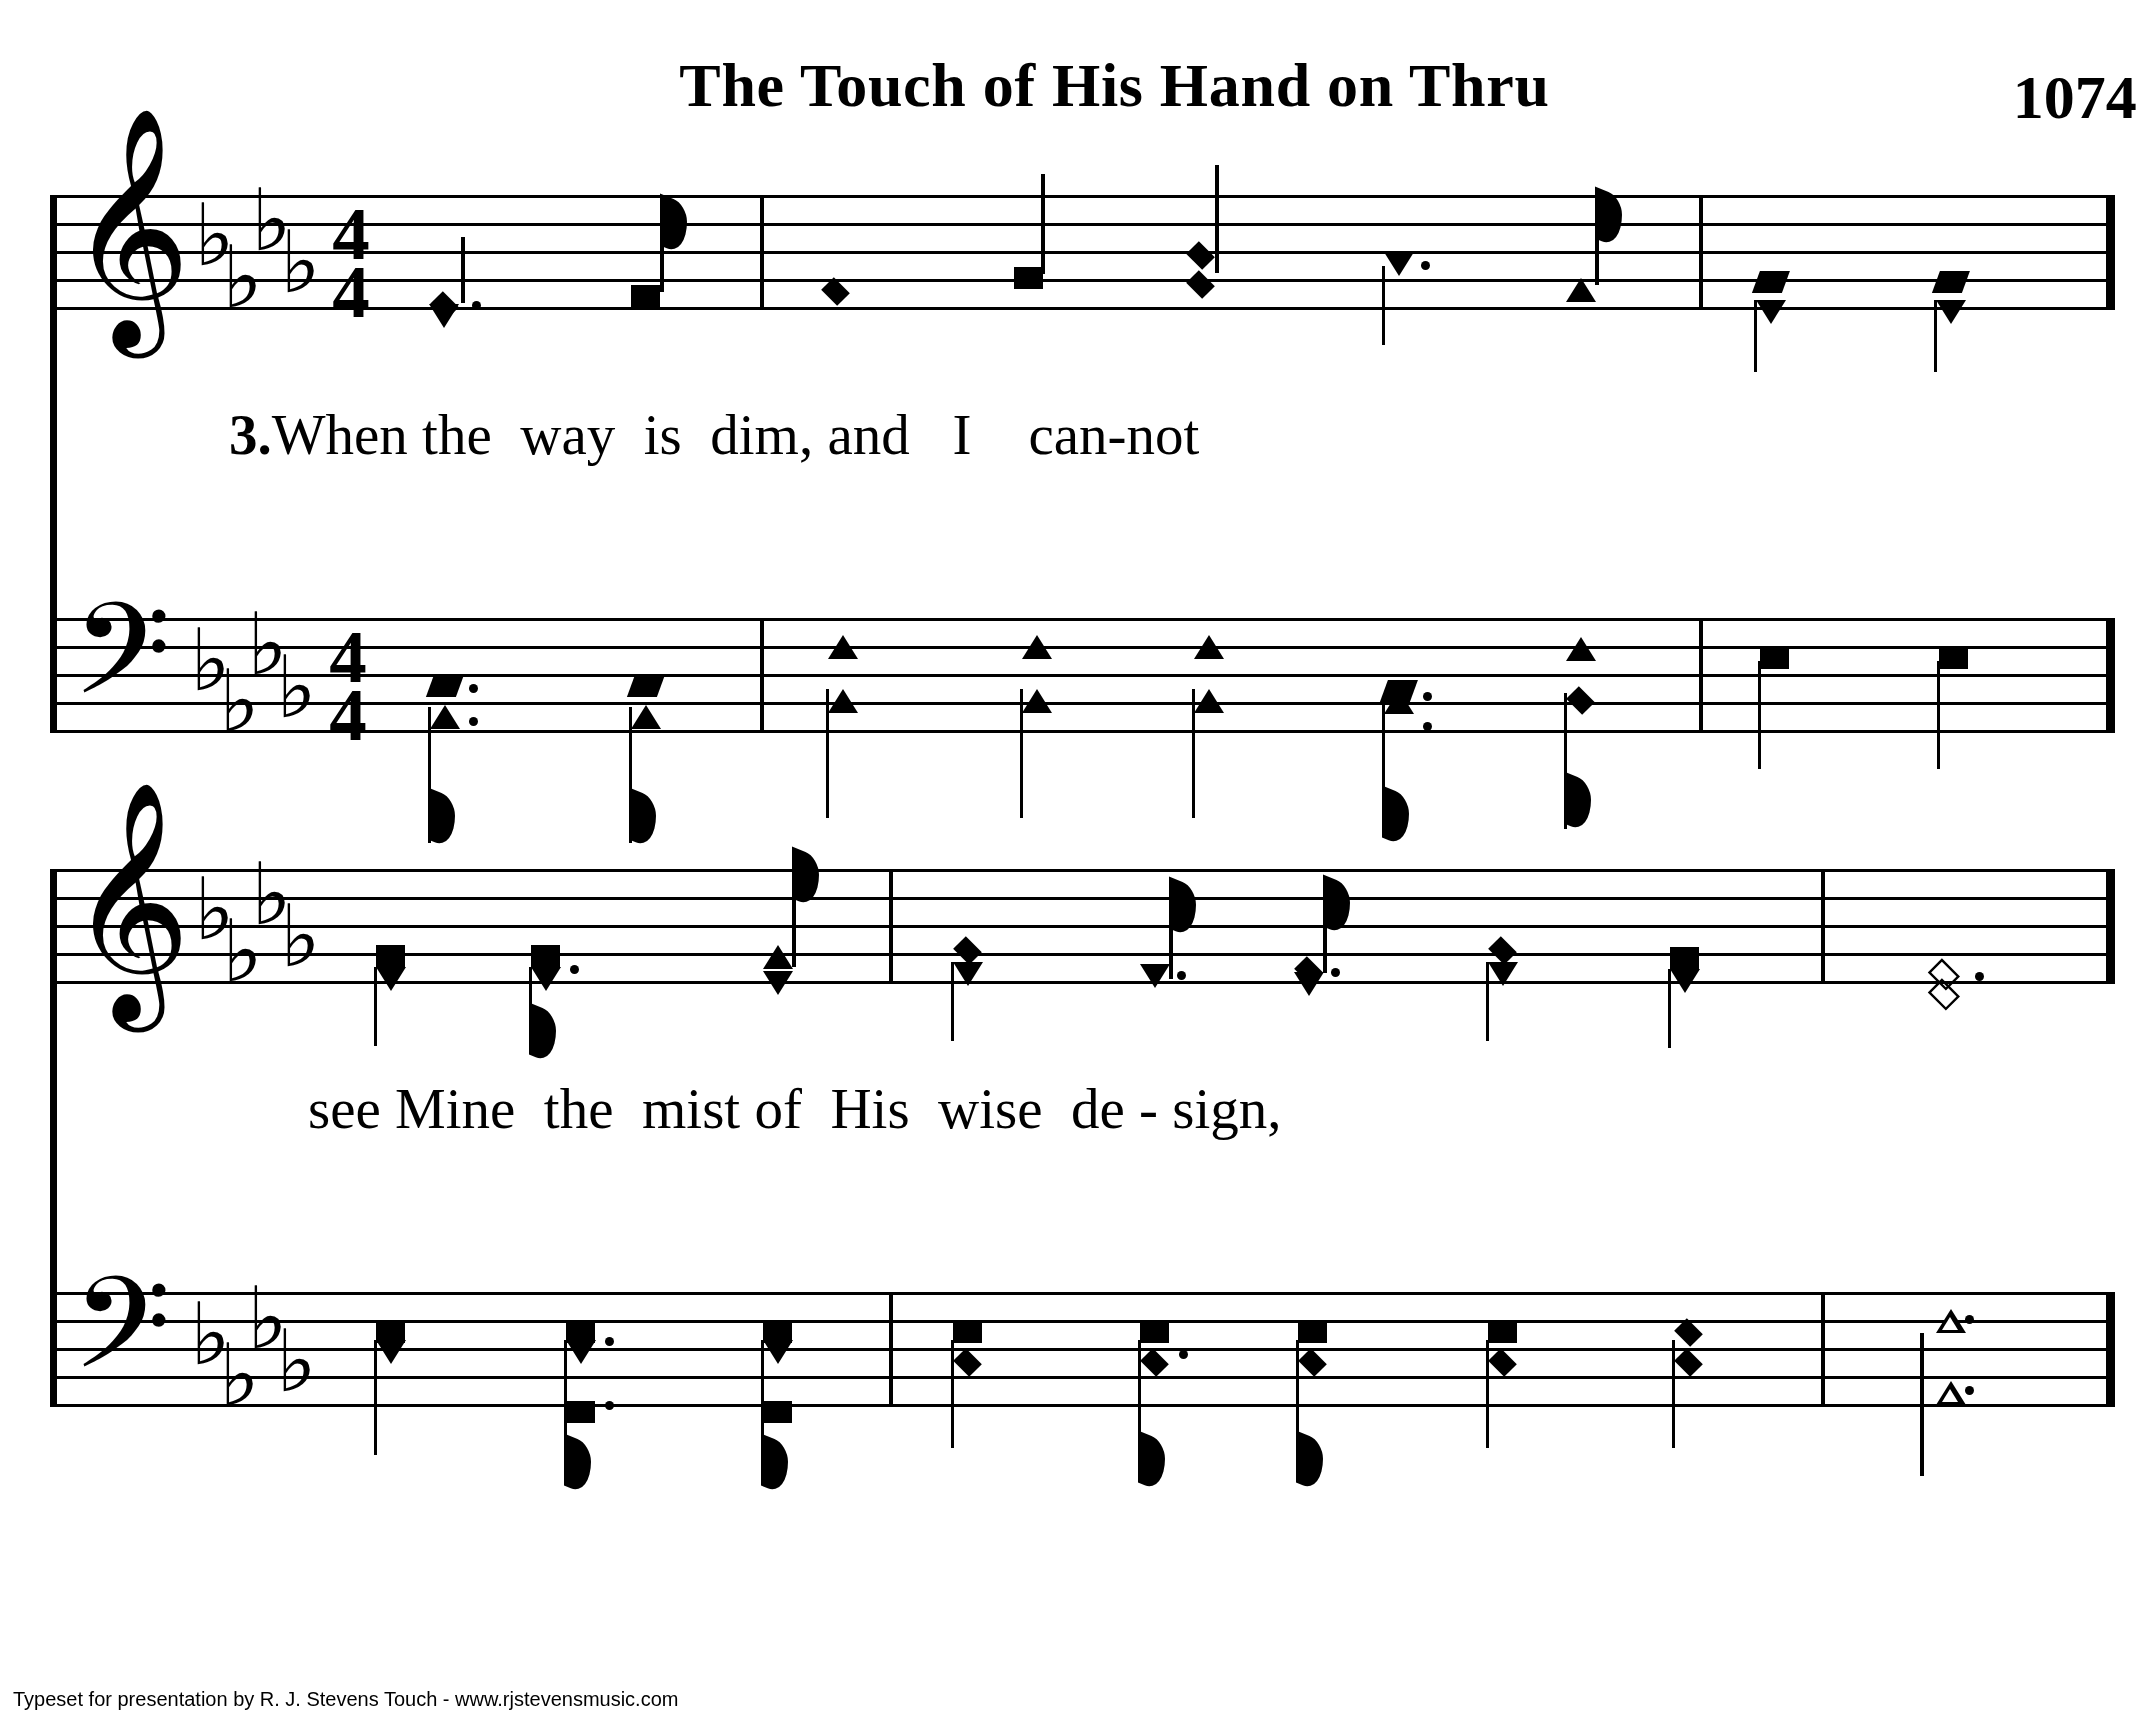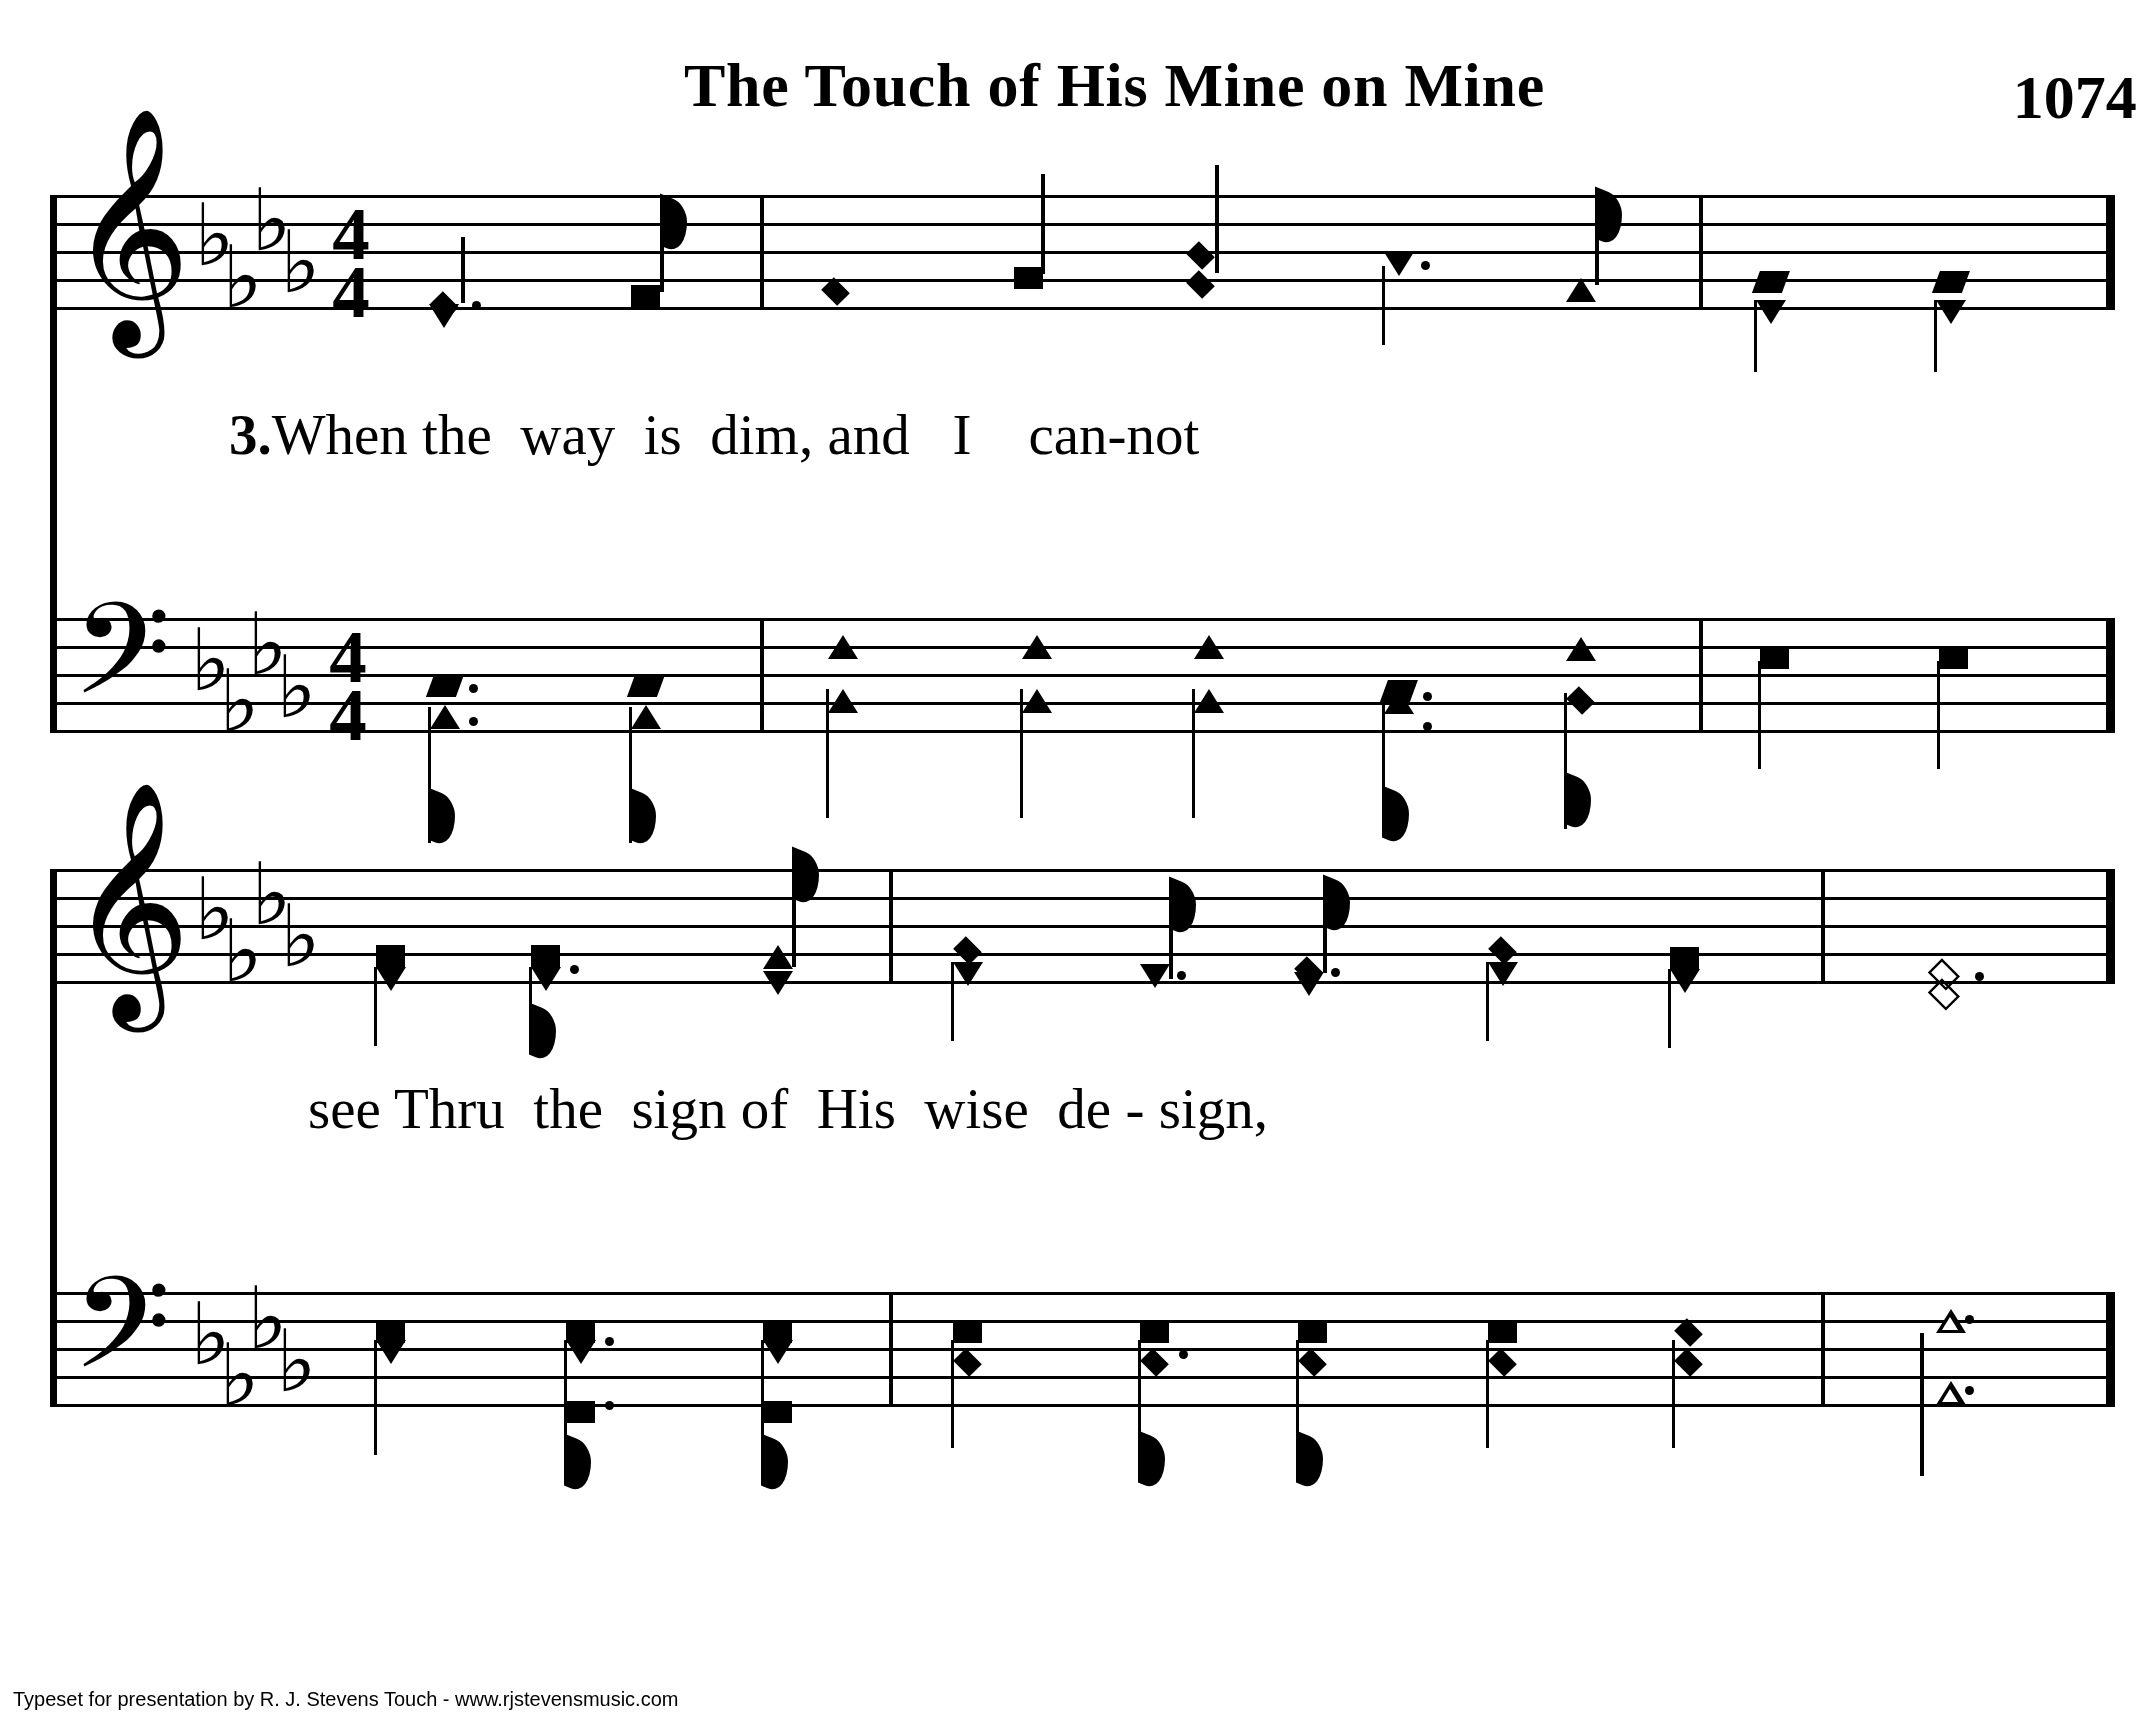--- a/index.html
+++ b/index.html
@@ -228,21 +228,21 @@
     font-family: "Liberation Sans", sans-serif;
     font-size: 20px;
     color: #000;
     white-space: nowrap;
   }
 </style>
 </head>
 <body>
 
 <div class="title-row">
-  <div class="hymn-title">The Touch of His Mine on Mine</div>
+  <div class="hymn-title">The Touch of His Hand on Thru</div>
   <div class="hymn-number">1074</div>
 </div>
 
 <div class="system" id="system-1">
 
   <div class="system-bar" style="top:30px;height:538px;"></div>
 
   <div class="staff" style="top:30px;">
     <div class="line l0"></div>
       <div class="line l1"></div>
@@ -465,21 +465,21 @@
   <div class="barline" style="left:1821px; top:30px; height:115px;"></div>
 
   <div class="note" style="left:1928px; top:123px;">
     <div class="head open-diamond"></div>
     <div class="head open-diamond" style="top:20px;"></div>
     <div class="dot" style="left:47px; top:10px;"></div>
   </div>
 
   <div class="barline thick" style="left:2106px; top:30px; height:115px;"></div>
 
-  <div class="lyric-line" style="left:308px; top:237px; white-space:pre;">see Thru  the  sign of  His  wise  de - sign,</div>
+  <div class="lyric-line" style="left:308px; top:237px; white-space:pre;">see Mine  the  mist of  His  wise  de - sign,</div>
 
   <div class="staff" style="top:453px;">
     <div class="line l0"></div>
       <div class="line l1"></div>
       <div class="line l2"></div>
       <div class="line l3"></div>
       <div class="line l4"></div>
   </div>
 
   <div class="clef bass" style="left:72px; top:423px;">𝄢</div>

